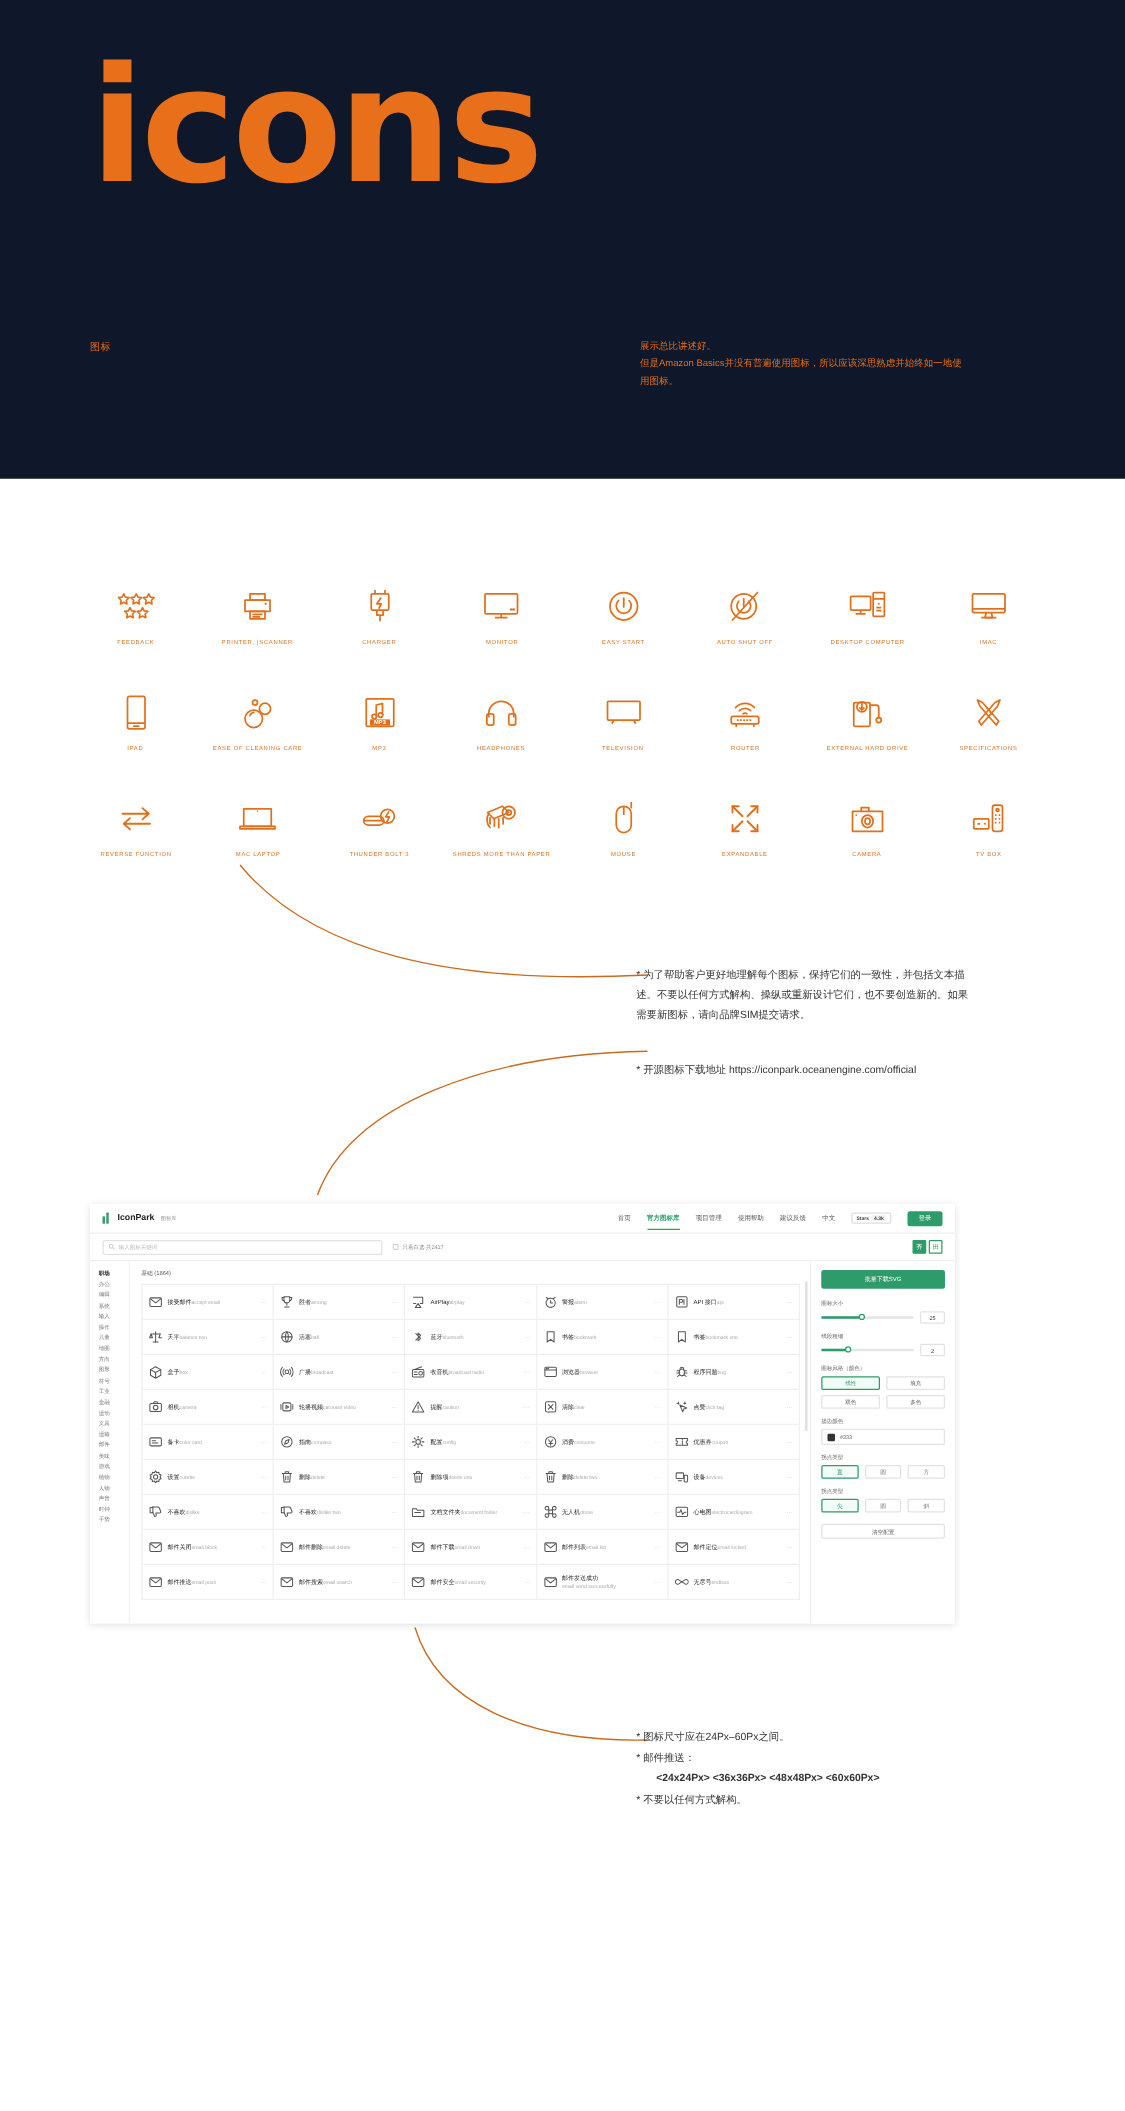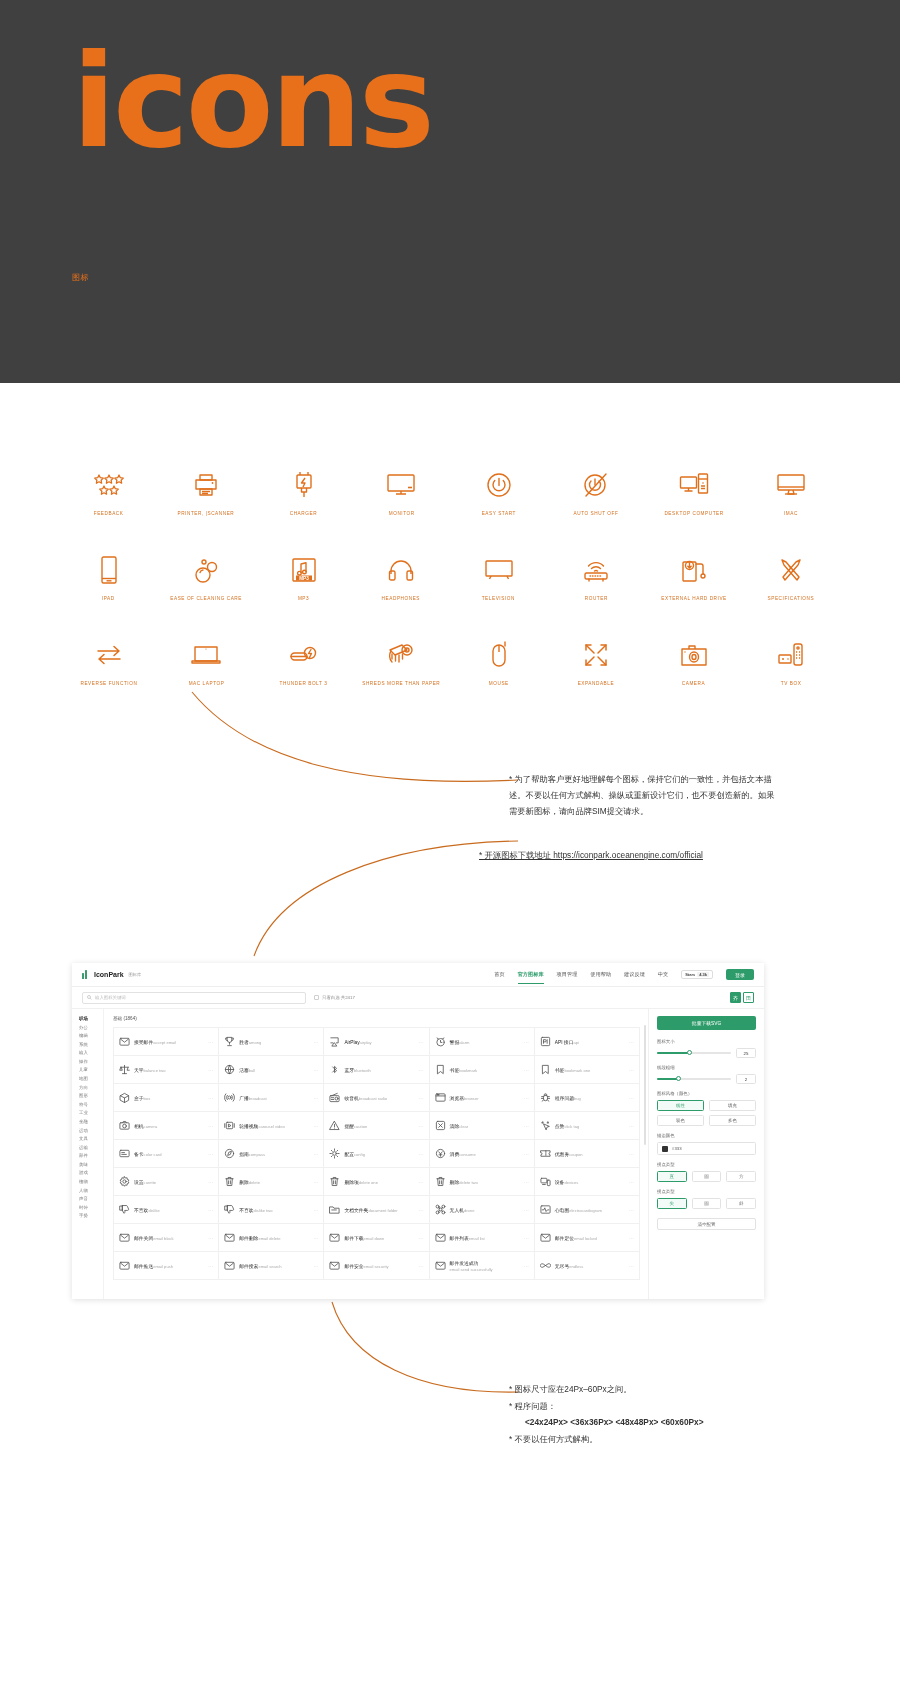--- a/index.html
+++ b/index.html
@@ -11,21 +11,21 @@
     height: 1689px;
     position: relative;
     overflow: hidden;
   }
 
   
   .hero {
     position: absolute;
     left: 0; top: 0;
     width: 900px; height: 383px;
-    background: #404040;
+    background: #0f172a;
   }
   .hero-title {
     position: absolute;
     left: 72px; top: 38px;
     font-size: 128px;
     line-height: 1;
     font-weight: 700;
     color: #e8701a;
     letter-spacing: -3px;
     font-family: "DejaVu Sans", sans-serif;
@@ -86,25 +86,24 @@
     position: absolute;
     color: #333333;
   }
   .anno-1 {
     left: 509px; top: 771px;
     width: 272px;
     font-size: 8.3px;
     line-height: 1.95;
   }
   .anno-2 {
-    left: 479px; top: 848px;
+    left: 509px; top: 848px;
     width: 340px;
     font-size: 8.3px;
     line-height: 1.9;
-    text-decoration: underline;
   }
   .anno-3 {
     left: 509px; top: 1381px;
     width: 330px;
     font-size: 8.3px;
     line-height: 2.0;
   }
   .anno-3 .indent { padding-left: 16px; font-weight: bold; }
 
   
@@ -274,20 +273,22 @@
     position: absolute; right: 2px; top: 16px;
     width: 2px; height: 120px; background: #e0e0e0; border-radius: 2px;
   }
 </style>
 </head>
 <body>
 
 <div class="hero">
   <div class="hero-title">icons</div>
   <div class="hero-label">图标</div>
+  <div class="hero-note" style="white-space:pre-line">展示总比讲述好。
+但是Amazon Basics并没有普遍使用图标，所以应该深思熟虑并始终如一地使用图标。</div>
 </div>
 
 <div class="icon-grid">
 
   <div class="icon-cell">
     <div class="icon-art">
       <svg width="30" height="24" viewBox="0 0 30 24" fill="none" stroke="#e0701c" stroke-width="1.3" stroke-linejoin="round">
         <path d="M5 2l1.3 2.7 3 .4-2.2 2.1.5 3-2.6-1.4-2.6 1.4.5-3L.7 5.1l3-.4z"></path>
         <path d="M15 2l1.3 2.7 3 .4-2.2 2.1.5 3L15 8.8l-2.6 1.4.5-3-2.2-2.1 3-.4z"></path>
         <path d="M25 2l1.3 2.7 3 .4-2.2 2.1.5 3L25 8.8l-2.6 1.4.5-3-2.2-2.1 3-.4z"></path>
@@ -585,21 +586,21 @@
 </svg>
 
 <svg class="connector" style="left:330px; top:1300px; width:190px; height:100px;" viewBox="0 0 190 100" fill="none">
   <path d="M2 2 C 20 62, 90 94, 188 92" stroke="#c96b1e" stroke-width="1.1" fill="none"></path>
 </svg>
 
 <div class="anno anno-1">* 为了帮助客户更好地理解每个图标，保持它们的一致性，并包括文本描述。不要以任何方式解构、操纵或重新设计它们，也不要创造新的。如果需要新图标，请向品牌SIM提交请求。</div>
 <div class="anno anno-2">* 开源图标下载地址 https://iconpark.oceanengine.com/official</div>
 <div class="anno anno-3">
   <div>* 图标尺寸应在24Px–60Px之间。</div>
-  <div>* 程序问题：</div>
+  <div>* 邮件推送：</div>
   <div class="indent">&lt;24x24Px&gt; &lt;36x36Px&gt; &lt;48x48Px&gt; &lt;60x60Px&gt;</div>
   <div>* 不要以任何方式解构。</div>
 </div>
 
 <div class="shot">
 
   <div class="shot-nav">
     <div class="brand">
       <span class="brand-mark">
           <i></i>

